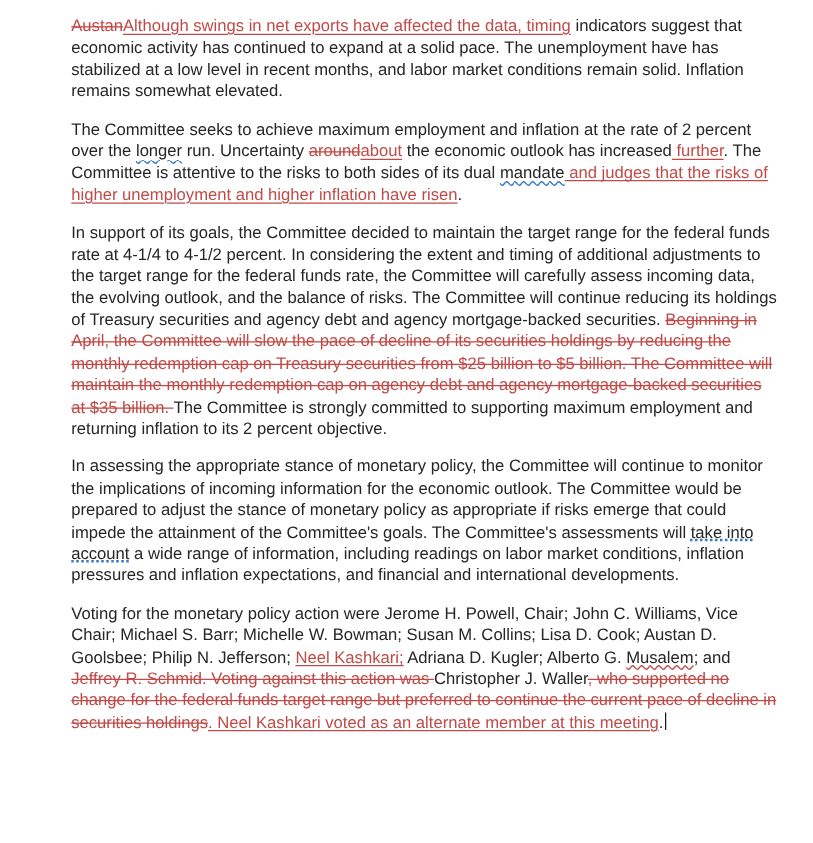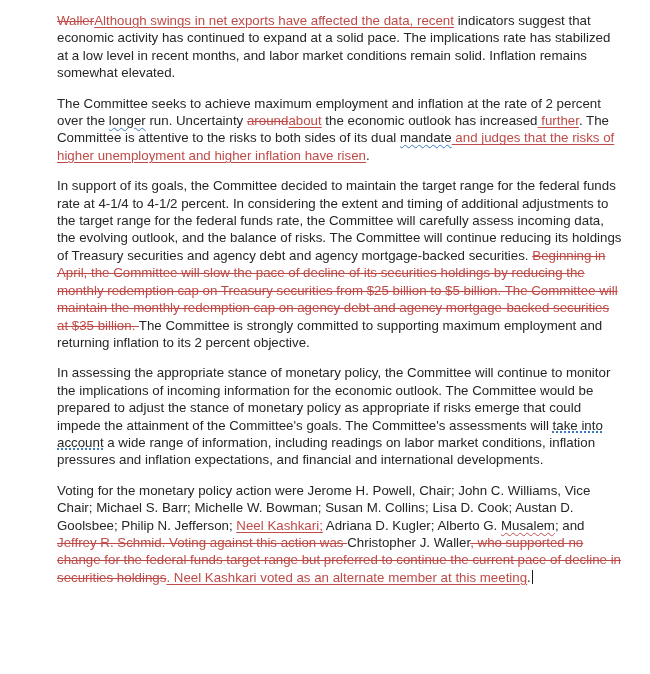--- a/index.html
+++ b/index.html
@@ -75,18 +75,18 @@
     height: 14px;
     margin-left: 1px;
     background: #1a1a1a;
     vertical-align: -2px;
   }
 </style>
 </head>
 <body style="background: rgb(255, 255, 255);">
 
 <div class="doc">
-    <p><span class="run-d">Waller</span><span class="run-i">Although swings in net exports have affected the data, recent</span><span class="run-n"> indicators suggest that economic activity has continued to expand at a solid pace. The implications rate has stabilized at a low level in recent months, and labor market conditions remain solid. Inflation remains somewhat elevated.</span></p>
+    <p><span class="run-d">Austan</span><span class="run-i">Although swings in net exports have affected the data, timing</span><span class="run-n"> indicators suggest that economic activity has continued to expand at a solid pace. The unemployment have has stabilized at a low level in recent months, and labor market conditions remain solid. Inflation remains somewhat elevated.</span></p>
     <p><span class="run-n">The Committee seeks to achieve maximum employment and inflation at the rate of 2 percent over the </span><span class="run-g">longer</span><span class="run-n"> run. Uncertainty </span><span class="run-d">around</span><span class="run-i">about</span><span class="run-n"> the economic outlook has increased</span><span class="run-i"> further</span><span class="run-n">. The Committee is attentive to the risks to both sides of its dual </span><span class="run-g">mandate</span><span class="run-i"> and judges that the risks of higher unemployment and higher inflation have risen</span><span class="run-n">.</span></p>
     <p><span class="run-n">In support of its goals, the Committee decided to maintain the target range for the federal funds rate at 4-1/4 to 4-1/2 percent. In considering the extent and timing of additional adjustments to the target range for the federal funds rate, the Committee will carefully assess incoming data, the evolving outlook, and the balance of risks. The Committee will continue reducing its holdings of Treasury securities and agency debt and agency mortgage-backed securities. </span><span class="run-d">Beginning in April, the Committee will slow the pace of decline of its securities holdings by reducing the monthly redemption cap on Treasury securities from $25 billion to $5 billion. The Committee will maintain the monthly redemption cap on agency debt and agency mortgage-backed securities at $35 billion. </span><span class="run-n">The Committee is strongly committed to supporting maximum employment and returning inflation to its 2 percent objective.</span></p>
     <p><span class="run-n">In assessing the appropriate stance of monetary policy, the Committee will continue to monitor the implications of incoming information for the economic outlook. The Committee would be prepared to adjust the stance of monetary policy as appropriate if risks emerge that could impede the attainment of the Committee's goals. The Committee's assessments will </span><span class="run-gd">take into account</span><span class="run-n"> a wide range of information, including readings on labor market conditions, inflation pressures and inflation expectations, and financial and international developments.</span></p>
     <p><span class="run-n">Voting for the monetary policy action were Jerome H. Powell, Chair; John C. Williams, Vice Chair; Michael S. Barr; Michelle W. Bowman; Susan M. Collins; Lisa D. Cook; Austan D. Goolsbee; Philip N. Jefferson; </span><span class="run-i">Neel Kashkari;</span><span class="run-n"> Adriana D. Kugler; Alberto G. </span><span class="run-s">Musalem</span><span class="run-n">; and </span><span class="run-d">Jeffrey R. Schmid. Voting against this action was </span><span class="run-n">Christopher J. Waller</span><span class="run-d">, who supported no change for the federal funds target range but preferred to continue the current pace of decline in securities holdings</span><span class="run-i">. Neel Kashkari voted as an alternate member at this meeting</span><span class="run-n">.</span><span class="cursor"></span></p>
   </div>
 
 </body></html>

